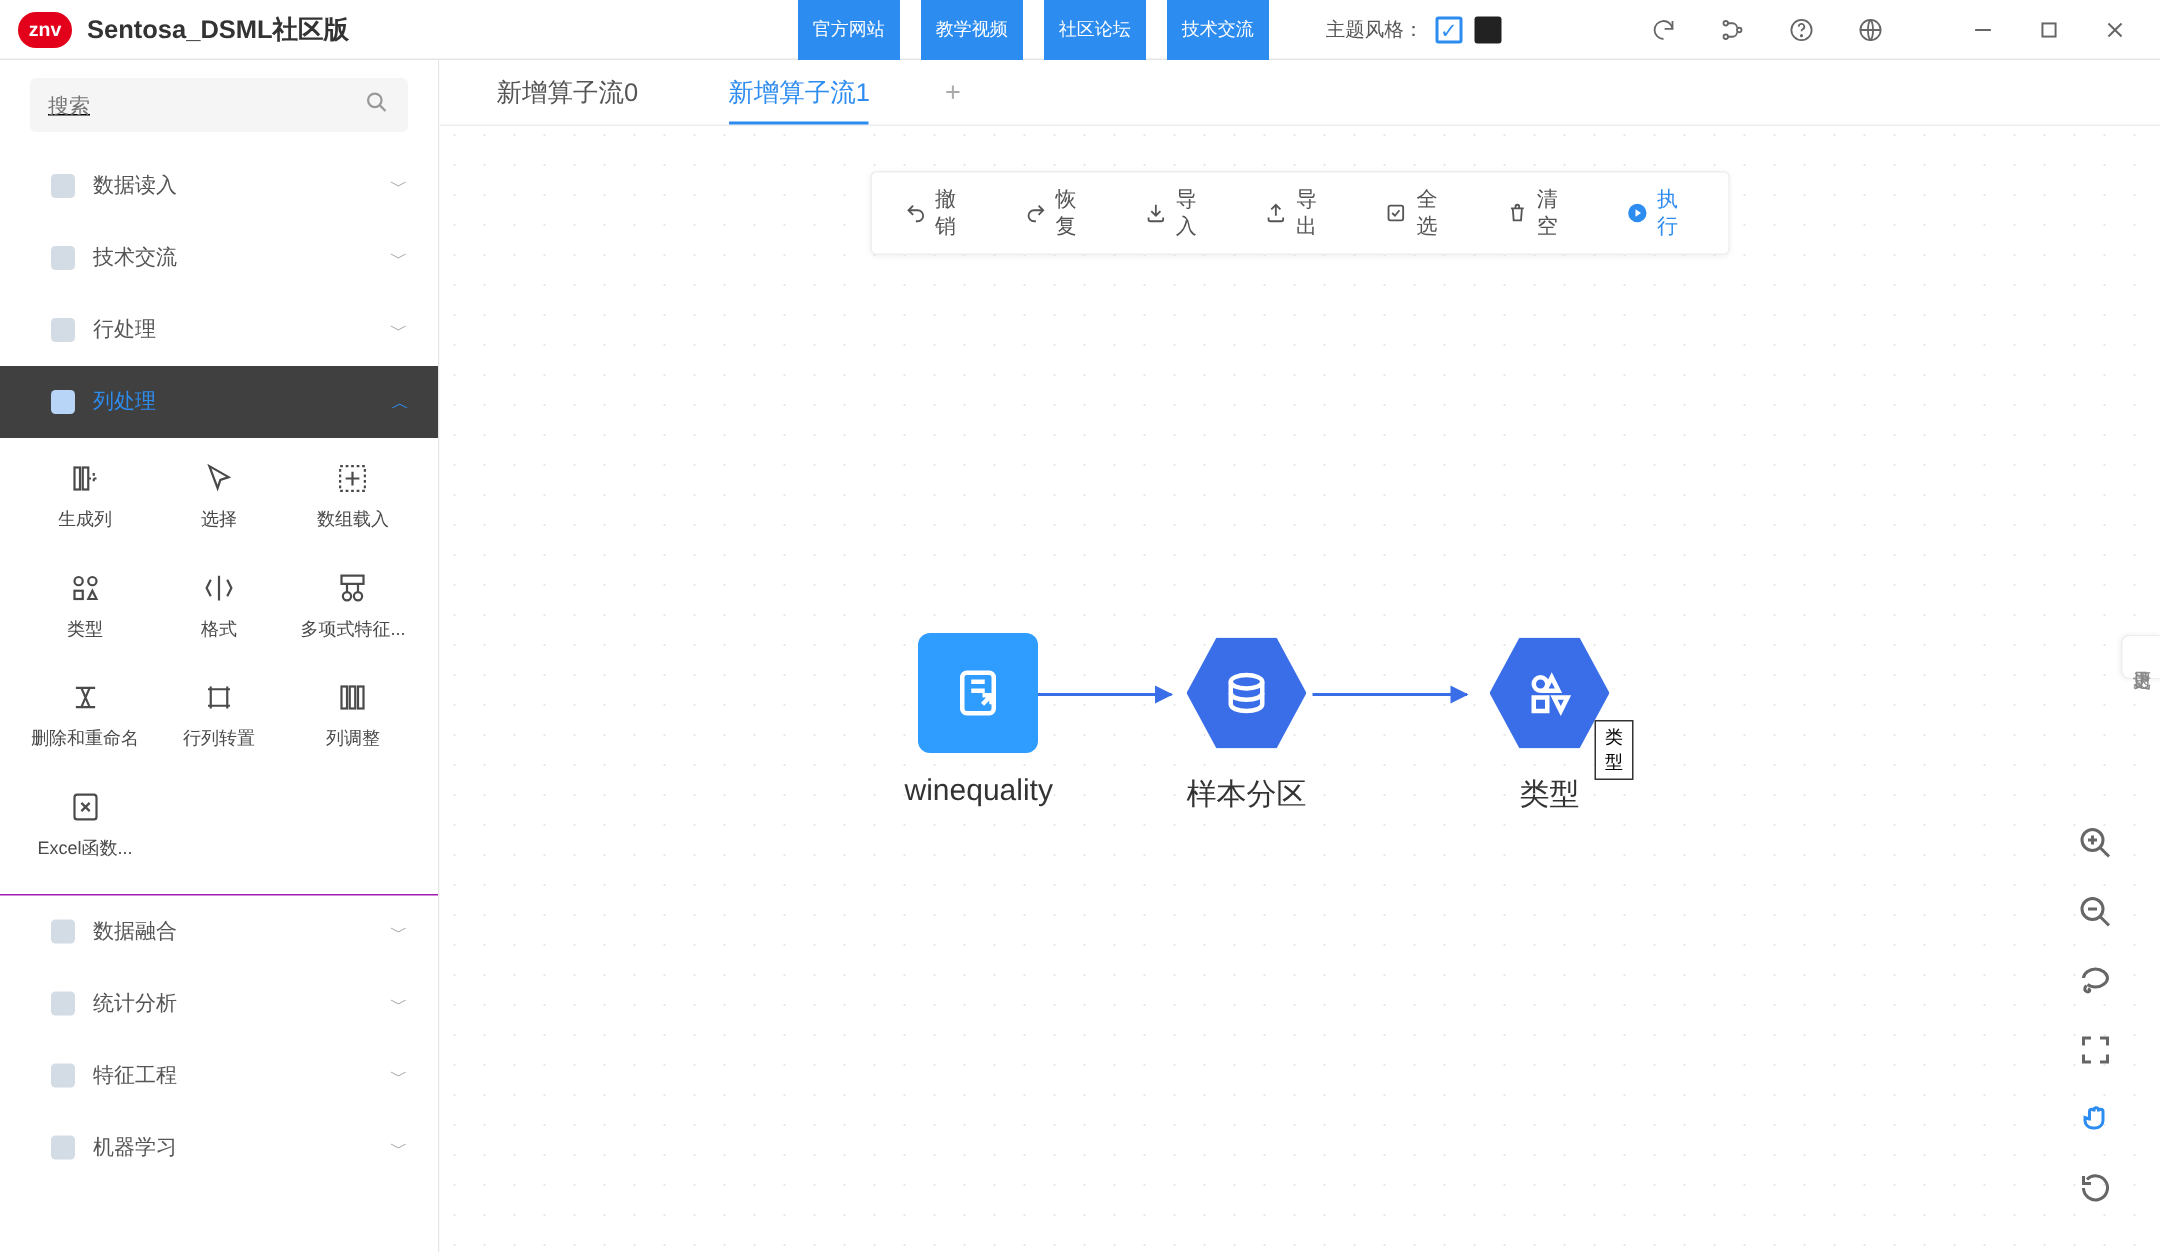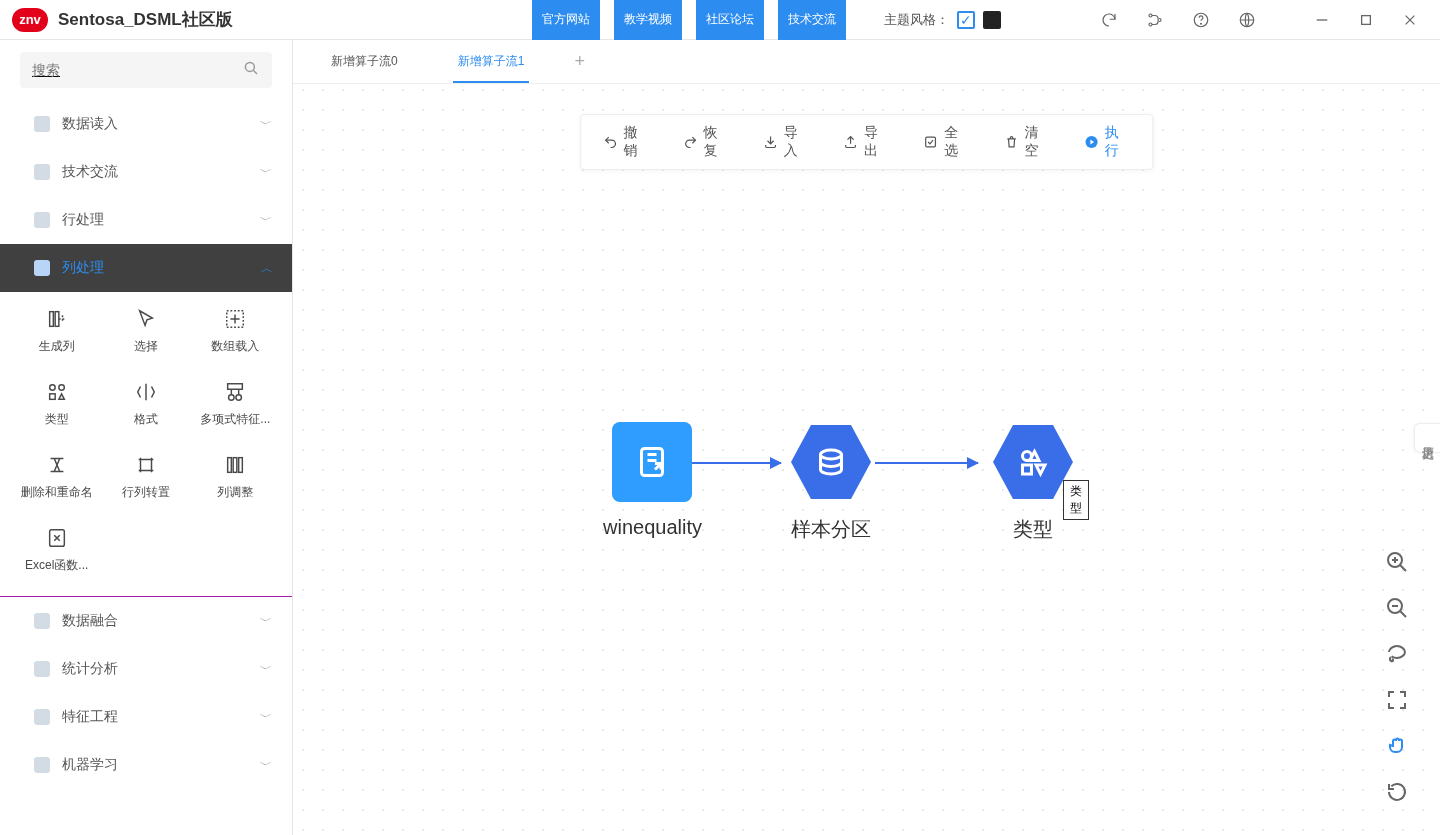--- a/index.html
+++ b/index.html
@@ -41,21 +41,21 @@
 
 .tool-grid { display: grid; grid-template-columns: 1fr 1fr 1fr; padding: 12px 12px 18px; gap: 18px 0; border-bottom: 1px solid #a21caf; }
 .tool-cell { display: flex; flex-direction: column; align-items: center; gap: 8px; cursor: pointer; padding: 4px 0; }
 .tool-cell .ticon2 { width: 22px; height: 22px; color: #4a4a4a; display:flex; align-items:center; justify-content:center; }
 .tool-cell .ticon2 svg { width:22px; height:22px; stroke:#4a4a4a; fill:none; stroke-width:1.6; }
 .tool-cell .tlabel { font-size: 12px; color: #4a4a4a; text-align: center; white-space: nowrap; overflow: hidden; text-overflow: ellipsis; max-width: 80px; }
 
 
 .canvas-area { flex: 1; position: relative; background: #fff; background-image: radial-gradient(#e8e8e8 1px, transparent 1px); background-size: 20px 20px; }
 .tabs-row { position: absolute; top: 0; left: 0; right: 0; height: 44px; background: #fff; display: flex; align-items: flex-end; border-bottom: 1px solid #eee; padding-left: 8px; }
-.tab { padding: 0 30px; height: 44px; font-size: 12px; color: #555; display: flex; align-items: center; cursor: pointer; position: relative; }
+.tab { padding: 0 30px; height: 44px; font-size: 17px; color: #555; display: flex; align-items: center; cursor: pointer; position: relative; }
 .tab.active { color: #2d8cf0; }
 .tab.active::after { content: ''; position: absolute; bottom: 0; left: 20%; right: 20%; height: 2px; background: #2d8cf0; }
 .tab-add { padding: 0 20px; color: #aaa; font-size: 18px; cursor: pointer; height: 44px; display: flex; align-items: center; }
 
 .action-bar { position: absolute; top: 74px; left: 50%; transform: translateX(-50%); background: #fff; border: 1px solid #eee; border-radius: 4px; box-shadow: 0 1px 4px rgba(0,0,0,0.05); height: 56px; display: flex; align-items: center; padding: 0 22px; gap: 34px; }
 .act-btn { display: flex; align-items: center; gap: 6px; font-size: 14px; color: #555; cursor: pointer; }
 .act-btn svg { width: 16px; height: 16px; }
 .act-btn.run { color: #2d8cf0; }
 .act-btn.run svg circle { fill: #2d8cf0; }
 

